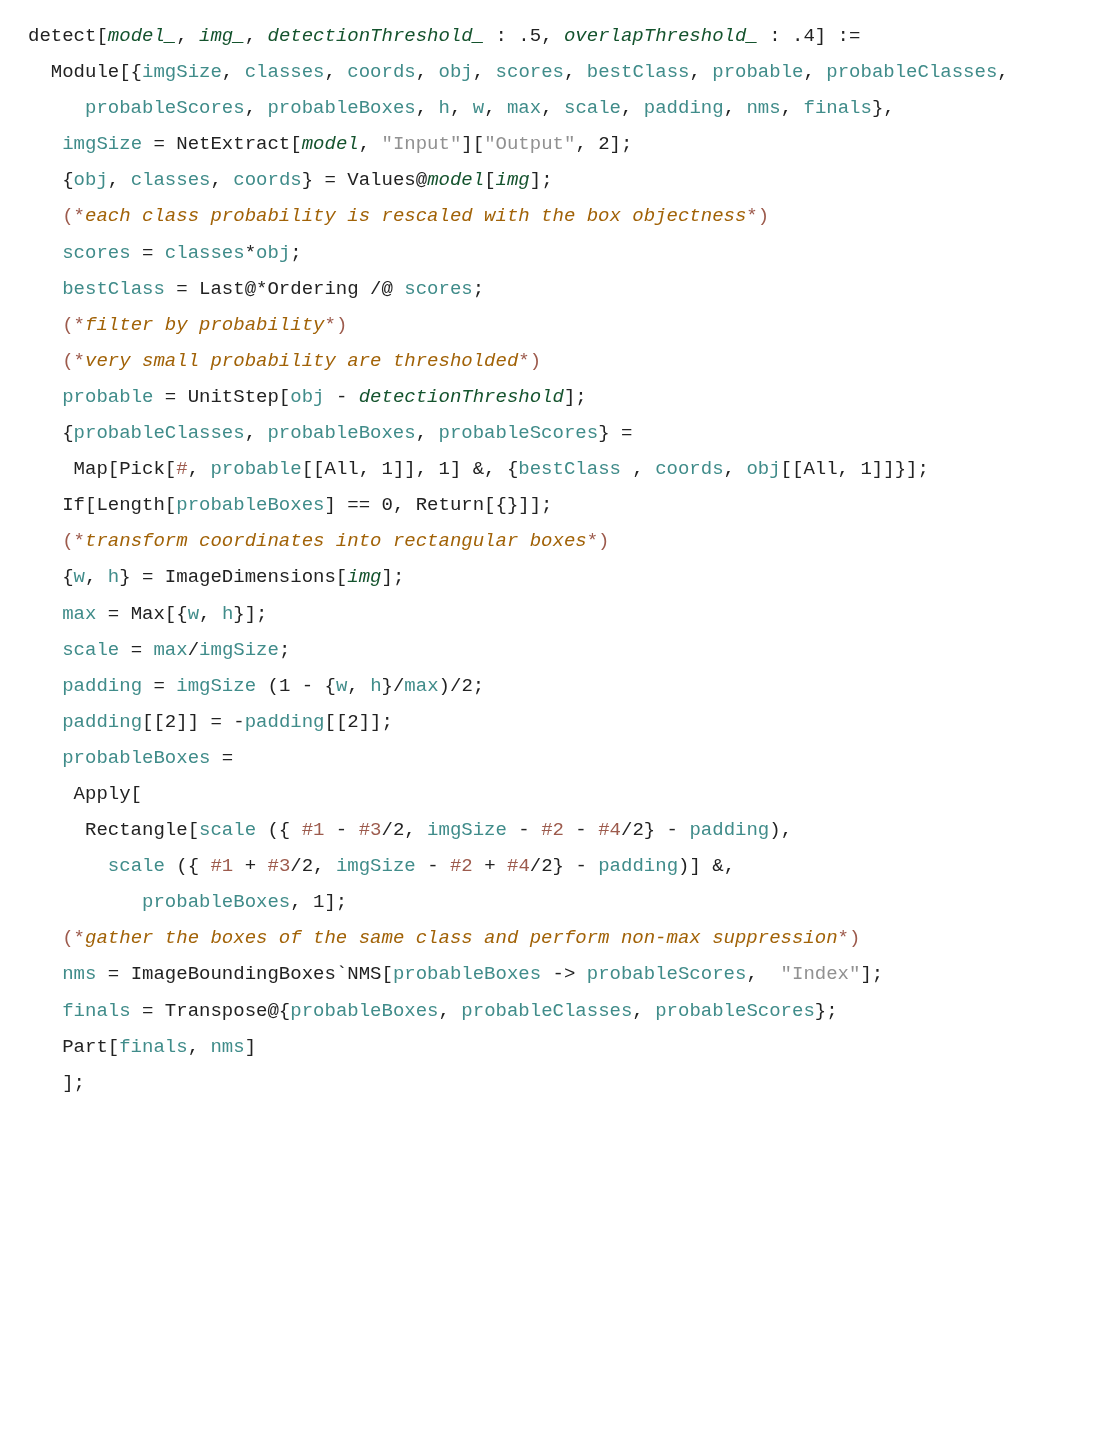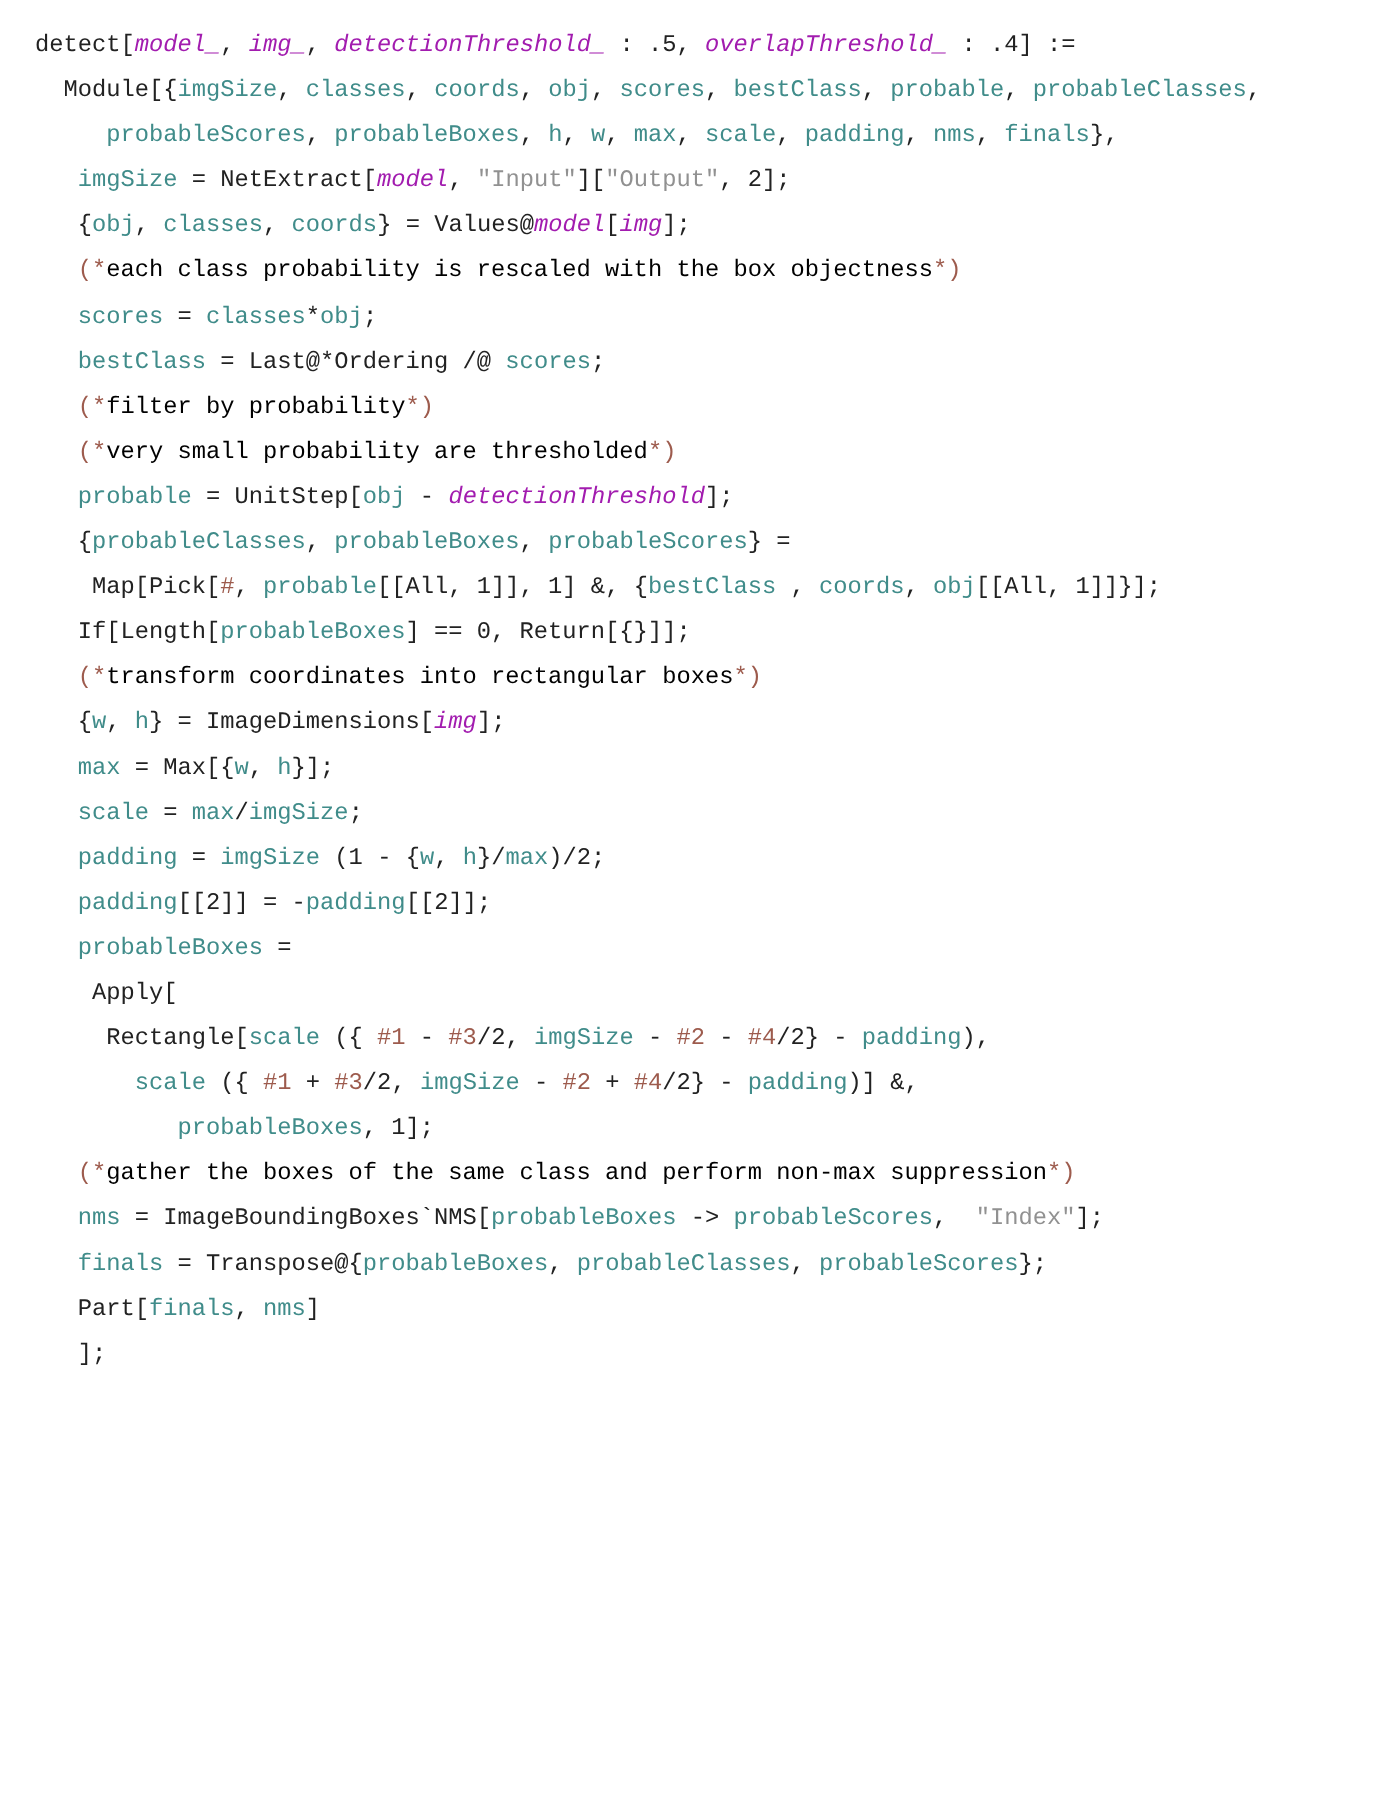--- a/index.html
+++ b/index.html
@@ -10,23 +10,23 @@
     font-size: 19px;
     line-height: 1.9;
     color: #333;
   }
   .code {
     white-space: pre;
     padding: 18px 0 18px 28px;
   }
   
   .p  { color: #222; }     
-  .it { color: #a21caf; font-style: italic; } 
+  .it { color: #14532d; font-style: italic; } 
   .lv { color: #408c8a; }  
   .s  { color: #919191; }  
   .ds { color: #9d5b4d; }
-  .cm { color: #000000; }  
+  .cm { color: #a16207; font-style: italic; }  
   .cmd{ color: #9d5b4d; }
 </style>
 </head>
 <body>
 
 <div class="code" id="code"><div><span class="p">detect[</span><span class="it">model_</span><span class="p">, </span><span class="it">img_</span><span class="p">, </span><span class="it">detectionThreshold_</span><span class="p"> : .5, </span><span class="it">overlapThreshold_</span><span class="p"> : .4] := </span></div><div><span class="p">  Module[{</span><span class="lv">imgSize</span><span class="p">, </span><span class="lv">classes</span><span class="p">, </span><span class="lv">coords</span><span class="p">, </span><span class="lv">obj</span><span class="p">, </span><span class="lv">scores</span><span class="p">, </span><span class="lv">bestClass</span><span class="p">, </span><span class="lv">probable</span><span class="p">, </span><span class="lv">probableClasses</span><span class="p">,</span></div><div><span class="p">     </span><span class="lv">probableScores</span><span class="p">, </span><span class="lv">probableBoxes</span><span class="p">, </span><span class="lv">h</span><span class="p">, </span><span class="lv">w</span><span class="p">, </span><span class="lv">max</span><span class="p">, </span><span class="lv">scale</span><span class="p">, </span><span class="lv">padding</span><span class="p">, </span><span class="lv">nms</span><span class="p">, </span><span class="lv">finals</span><span class="p">},</span></div><div><span class="p">   </span><span class="lv">imgSize</span><span class="p"> = NetExtract[</span><span class="it">model</span><span class="p">, </span><span class="s">"Input"</span><span class="p">][</span><span class="s">"Output"</span><span class="p">, 2];</span></div><div><span class="p">   {</span><span class="lv">obj</span><span class="p">, </span><span class="lv">classes</span><span class="p">, </span><span class="lv">coords</span><span class="p">} = Values@</span><span class="it">model</span><span class="p">[</span><span class="it">img</span><span class="p">];</span></div><div><span class="p">   </span><span class="cmd">(*</span><span class="cm">each class probability is rescaled with the box objectness</span><span class="cmd">*)</span></div><div><span class="p">   </span><span class="lv">scores</span><span class="p"> = </span><span class="lv">classes</span><span class="p">*</span><span class="lv">obj</span><span class="p">;</span></div><div><span class="p">   </span><span class="lv">bestClass</span><span class="p"> = Last@*Ordering /@ </span><span class="lv">scores</span><span class="p">;</span></div><div><span class="p">   </span><span class="cmd">(*</span><span class="cm">filter by probability</span><span class="cmd">*)</span></div><div><span class="p">   </span><span class="cmd">(*</span><span class="cm">very small probability are thresholded</span><span class="cmd">*)</span></div><div><span class="p">   </span><span class="lv">probable</span><span class="p"> = UnitStep[</span><span class="lv">obj</span><span class="p"> - </span><span class="it">detectionThreshold</span><span class="p">];</span></div><div><span class="p">   {</span><span class="lv">probableClasses</span><span class="p">, </span><span class="lv">probableBoxes</span><span class="p">, </span><span class="lv">probableScores</span><span class="p">} = </span></div><div><span class="p">    Map[Pick[</span><span class="ds">#</span><span class="p">, </span><span class="lv">probable</span><span class="p">[[All, 1]], 1] &amp;, {</span><span class="lv">bestClass</span><span class="p"> , </span><span class="lv">coords</span><span class="p">, </span><span class="lv">obj</span><span class="p">[[All, 1]]}];</span></div><div><span class="p">   If[Length[</span><span class="lv">probableBoxes</span><span class="p">] == 0, Return[{}]];</span></div><div><span class="p">   </span><span class="cmd">(*</span><span class="cm">transform coordinates into rectangular boxes</span><span class="cmd">*)</span></div><div><span class="p">   {</span><span class="lv">w</span><span class="p">, </span><span class="lv">h</span><span class="p">} = ImageDimensions[</span><span class="it">img</span><span class="p">];</span></div><div><span class="p">   </span><span class="lv">max</span><span class="p"> = Max[{</span><span class="lv">w</span><span class="p">, </span><span class="lv">h</span><span class="p">}];</span></div><div><span class="p">   </span><span class="lv">scale</span><span class="p"> = </span><span class="lv">max</span><span class="p">/</span><span class="lv">imgSize</span><span class="p">;</span></div><div><span class="p">   </span><span class="lv">padding</span><span class="p"> = </span><span class="lv">imgSize</span><span class="p"> (1 - {</span><span class="lv">w</span><span class="p">, </span><span class="lv">h</span><span class="p">}/</span><span class="lv">max</span><span class="p">)/2;</span></div><div><span class="p">   </span><span class="lv">padding</span><span class="p">[[2]] = -</span><span class="lv">padding</span><span class="p">[[2]];</span></div><div><span class="p">   </span><span class="lv">probableBoxes</span><span class="p"> = </span></div><div><span class="p">    Apply[</span></div><div><span class="p">     Rectangle[</span><span class="lv">scale</span><span class="p"> ({ </span><span class="ds">#1</span><span class="p"> - </span><span class="ds">#3</span><span class="p">/2, </span><span class="lv">imgSize</span><span class="p"> - </span><span class="ds">#2</span><span class="p"> - </span><span class="ds">#4</span><span class="p">/2} - </span><span class="lv">padding</span><span class="p">), </span></div><div><span class="p">       </span><span class="lv">scale</span><span class="p"> ({ </span><span class="ds">#1</span><span class="p"> + </span><span class="ds">#3</span><span class="p">/2, </span><span class="lv">imgSize</span><span class="p"> - </span><span class="ds">#2</span><span class="p"> + </span><span class="ds">#4</span><span class="p">/2} - </span><span class="lv">padding</span><span class="p">)] &amp;, </span></div><div><span class="p">          </span><span class="lv">probableBoxes</span><span class="p">, 1];</span></div><div><span class="p">   </span><span class="cmd">(*</span><span class="cm">gather the boxes of the same class and perform non-max suppression</span><span class="cmd">*)</span></div><div><span class="p">   </span><span class="lv">nms</span><span class="p"> = ImageBoundingBoxes`NMS[</span><span class="lv">probableBoxes</span><span class="p"> -&gt; </span><span class="lv">probableScores</span><span class="p">,  </span><span class="s">"Index"</span><span class="p">];</span></div><div><span class="p">   </span><span class="lv">finals</span><span class="p"> = Transpose@{</span><span class="lv">probableBoxes</span><span class="p">, </span><span class="lv">probableClasses</span><span class="p">, </span><span class="lv">probableScores</span><span class="p">};</span></div><div><span class="p">   Part[</span><span class="lv">finals</span><span class="p">, </span><span class="lv">nms</span><span class="p">]</span></div><div><span class="p">   ];</span></div></div>
 
 </body></html>

